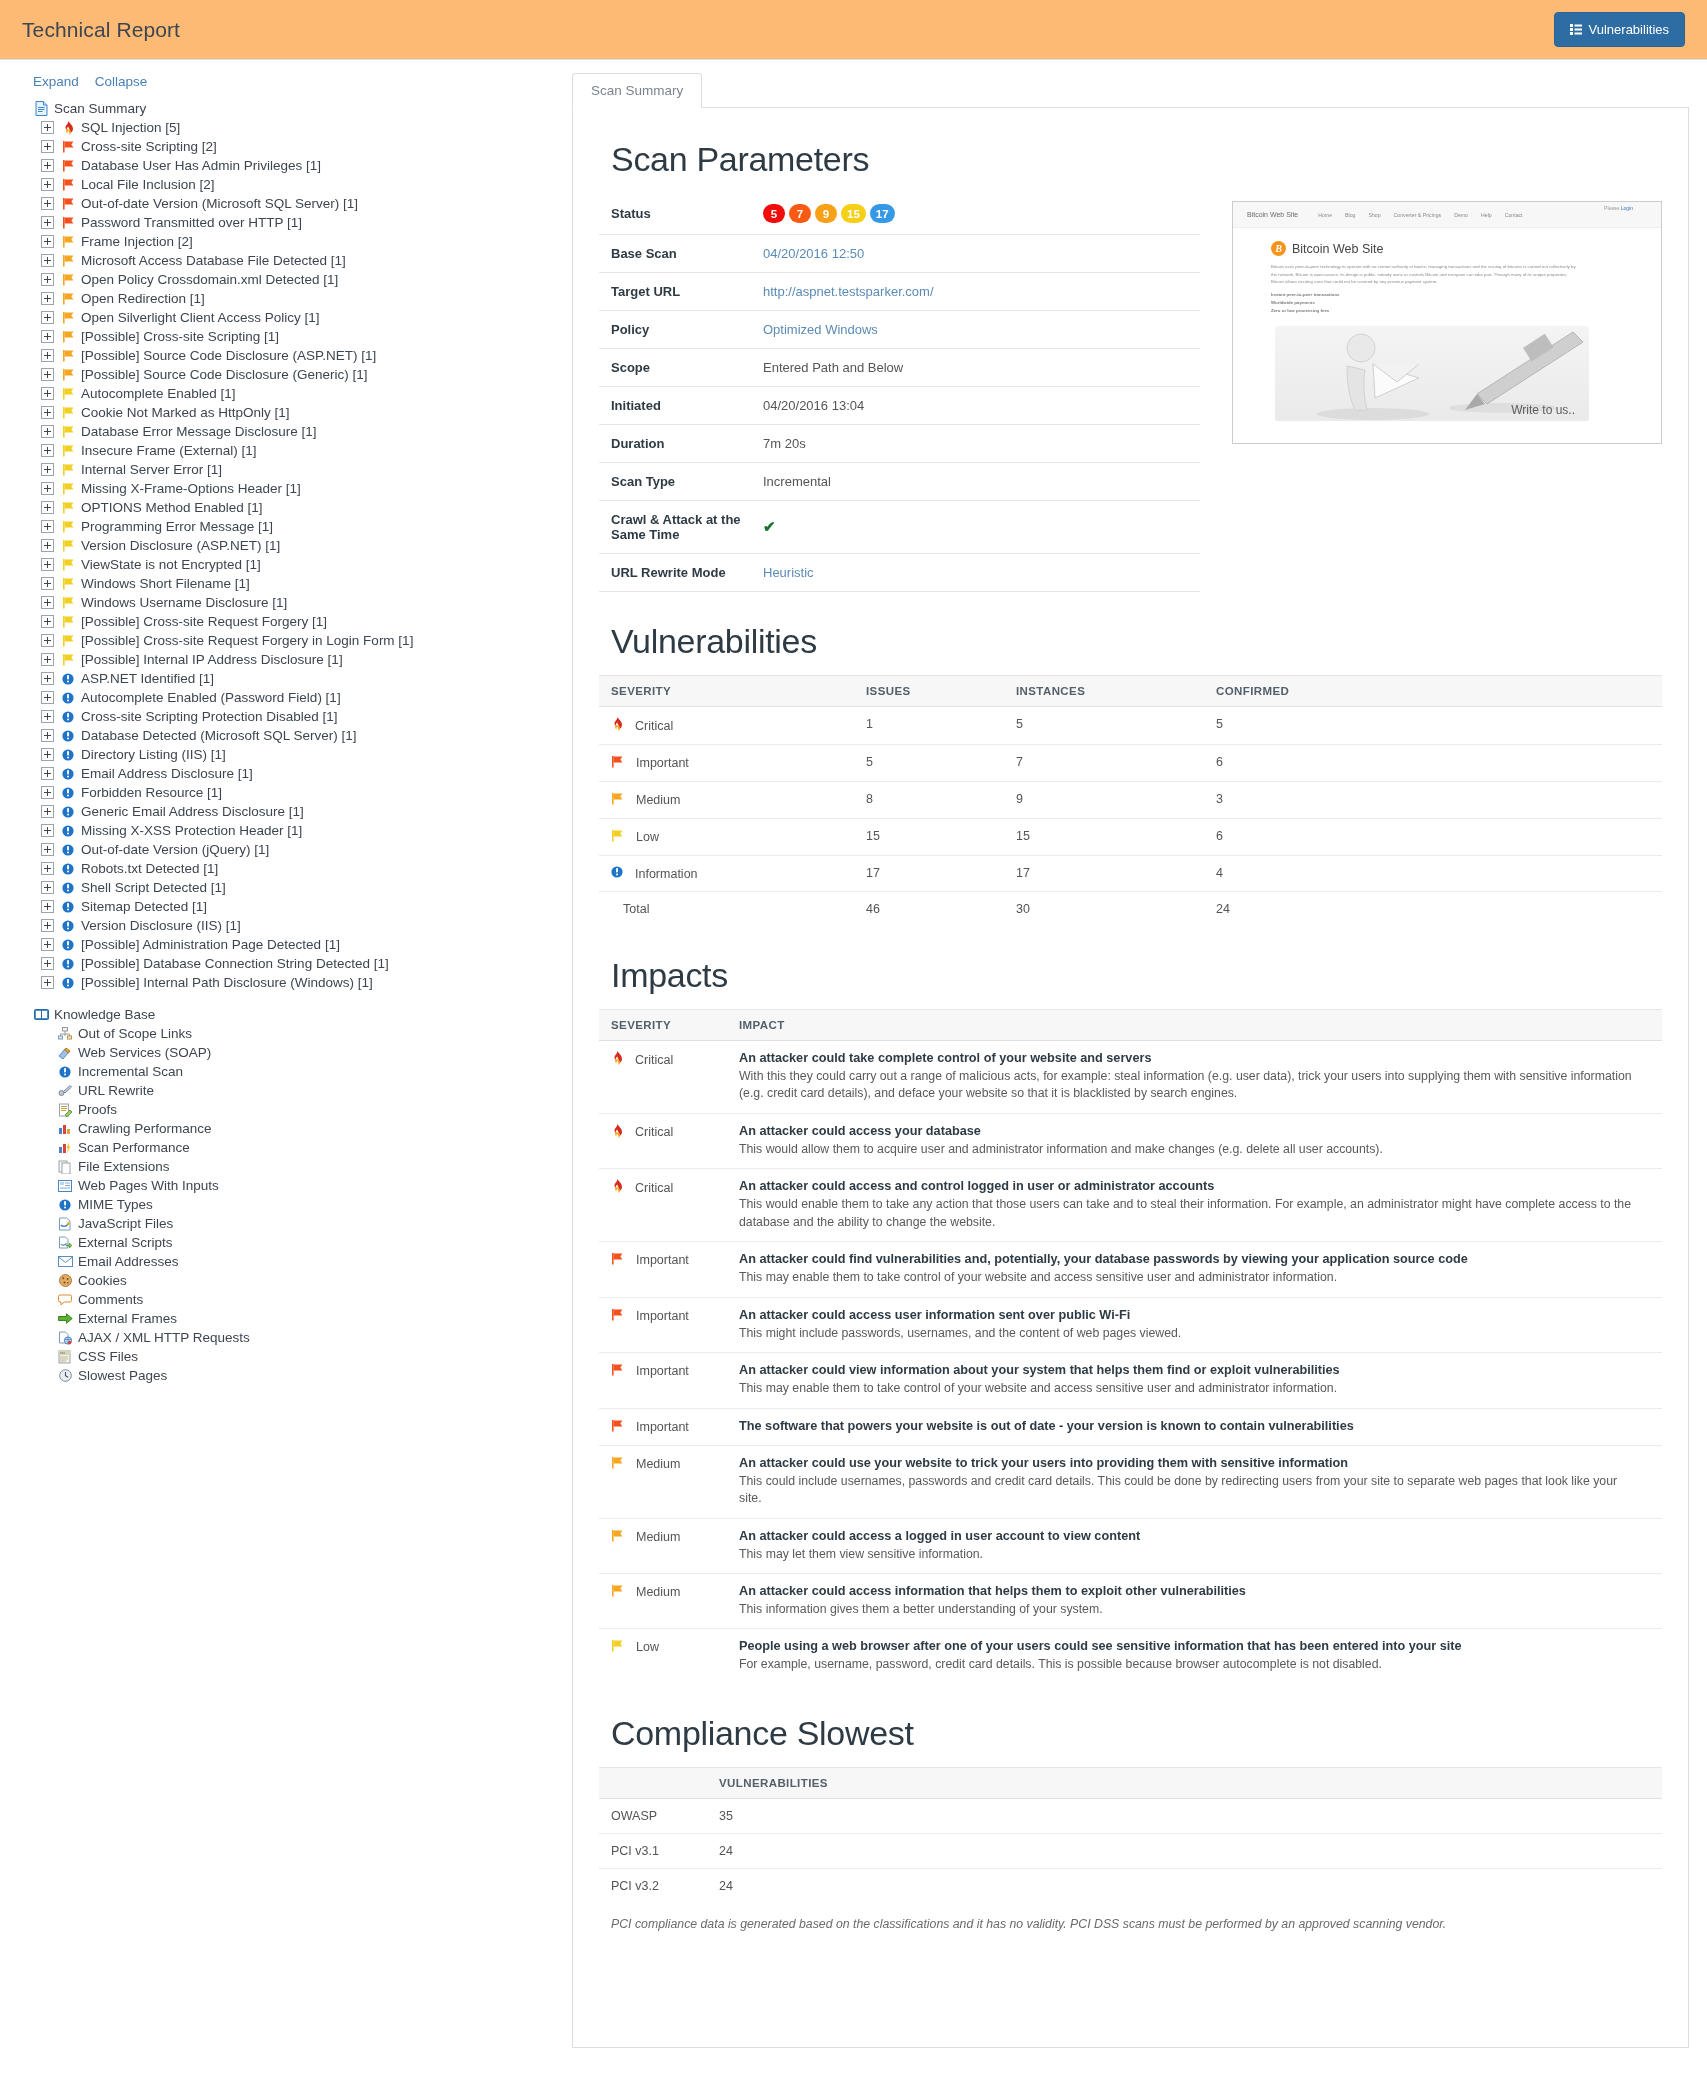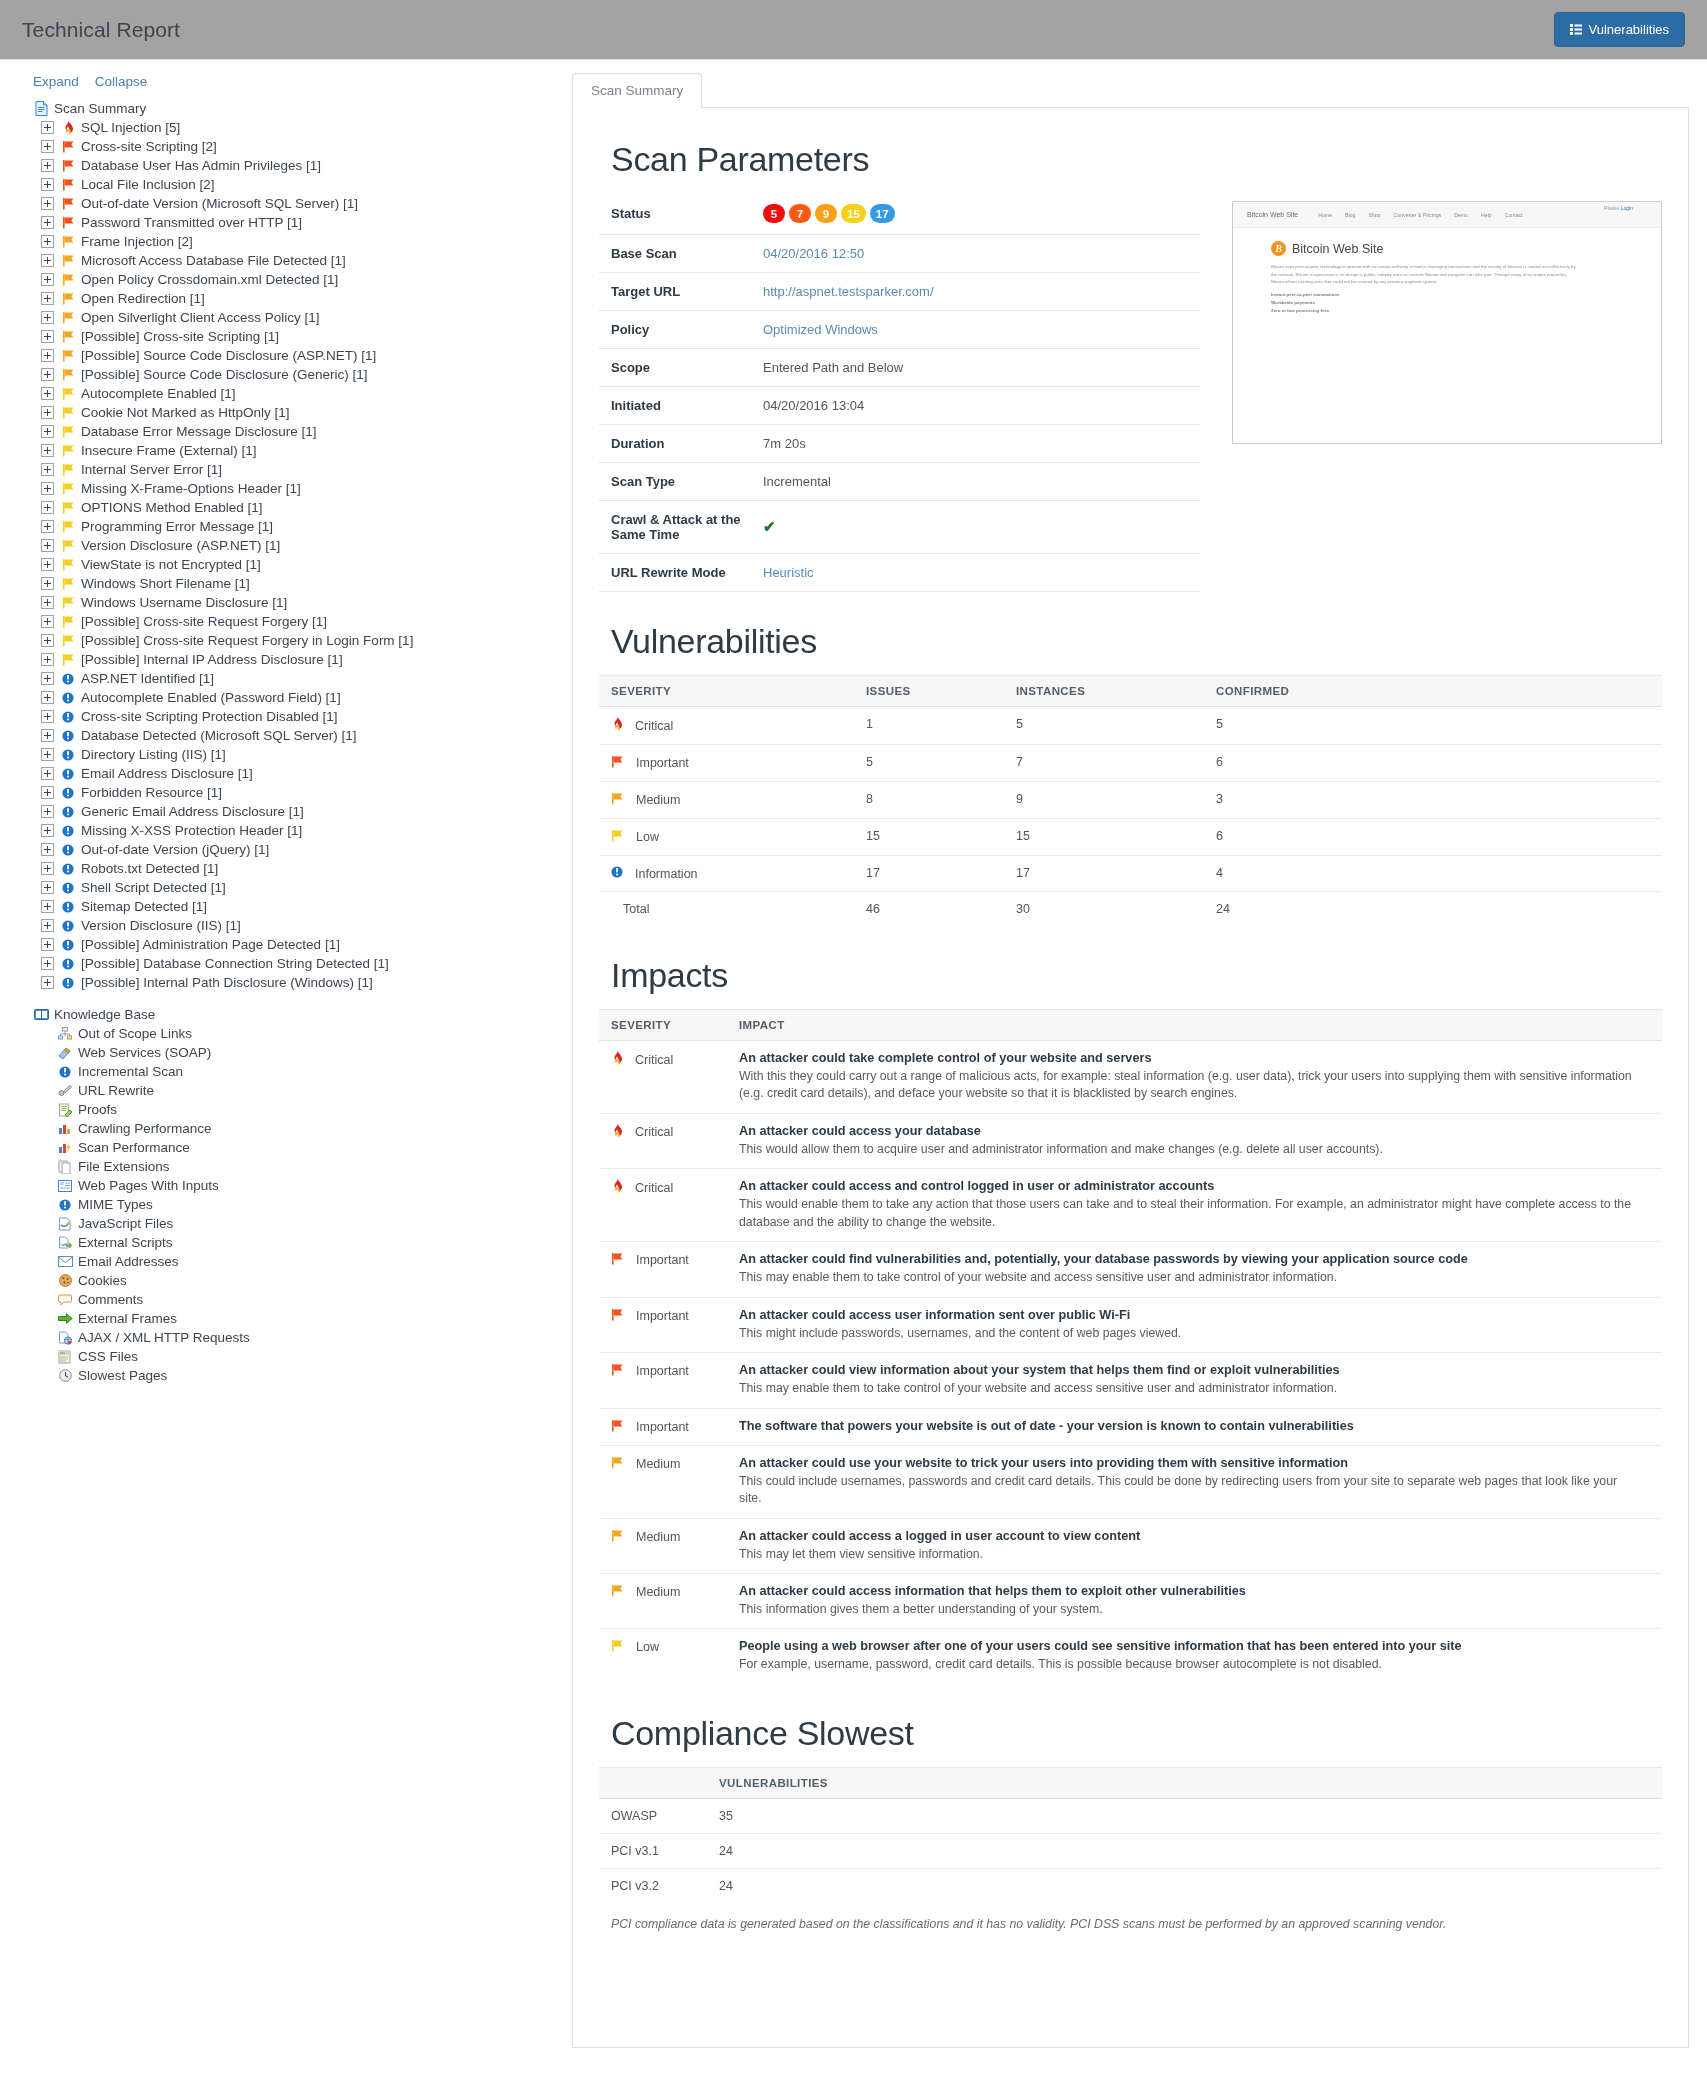--- a/index.html
+++ b/index.html
@@ -9,21 +9,21 @@
     background: #ffffff;
     font-family: "Liberation Sans", sans-serif;
     font-size: 13px;
     color: #333;
     -webkit-font-smoothing: antialiased;
   }
 
   
   .topbar {
     height: 60px;
-    background: #a3a3a3;
+    background: #fdba74;
     border-bottom: 1px solid #d6e0ea;
     display: flex;
     align-items: center;
     padding: 8px 22px;
     position: relative;
   }
   .topbar-title {
     font-size: 21px;
     color: #3c4550;
     font-weight: 400;
@@ -934,20 +934,34 @@
             <div class="tb-head">
               <span class="tb-coin">B</span>
               <span class="tb-h1">Bitcoin Web Site</span>
             </div>
             <div class="tb-p">Bitcoin uses peer-to-peer technology to operate with no central authority or banks; managing transactions and the issuing of bitcoins is carried out collectively by the network. Bitcoin is open-source, its design is public, nobody owns or controls Bitcoin and everyone can take part. Through many of its unique properties, Bitcoin allows exciting uses that could not be covered by any previous payment system.</div>
             <div class="tb-b" id="tb-bullets">
                 <div>Instant peer-to-peer transactions</div>
                 <div>Worldwide payments</div>
                 <div>Zero or low processing fees</div>
               </div>
+            <div class="tb-img">
+              <svg width="314" height="95" viewBox="0 0 314 95">
+                <ellipse cx="98" cy="88" rx="56" ry="6" fill="#dcdcdc"></ellipse>
+                <circle cx="86" cy="22" r="14" fill="#e9e9e9" stroke="#d2d2d2"></circle>
+                <path d="M72 40c0 22 4 36 8 44h12c-3-12-4-28-2-40z" fill="#e4e4e4" stroke="#d2d2d2"></path>
+                <path d="M98 38l46 14-44 20z" fill="#fbfbfb" stroke="#cfcfcf"></path>
+                <path d="M98 38l24 18 22-18" fill="#f2f2f2" stroke="#cfcfcf"></path>
+                <ellipse cx="228" cy="82" rx="54" ry="5" fill="#dedede"></ellipse>
+                <path d="M298 6l-96 62 10 10 96-62z" fill="#cfcfcf" stroke="#b5b5b5"></path>
+                <path d="M202 68l-12 16 20-6z" fill="#a9a9a9"></path>
+                <rect x="248" y="22" width="26" height="16" transform="rotate(-33 248 22)" fill="#bdbdbd"></rect>
+              </svg>
+              <div class="tb-write">Write to us..</div>
+            </div>
           </div>
         </div>
       </div>
 
       <h1 class="sec tight">Vulnerabilities</h1>
       <table class="dt">
         <thead>
             <tr id="vuln-head">
               <th style="width: 255px;">SEVERITY</th>
               <th style="width: 150px;">ISSUES</th>

